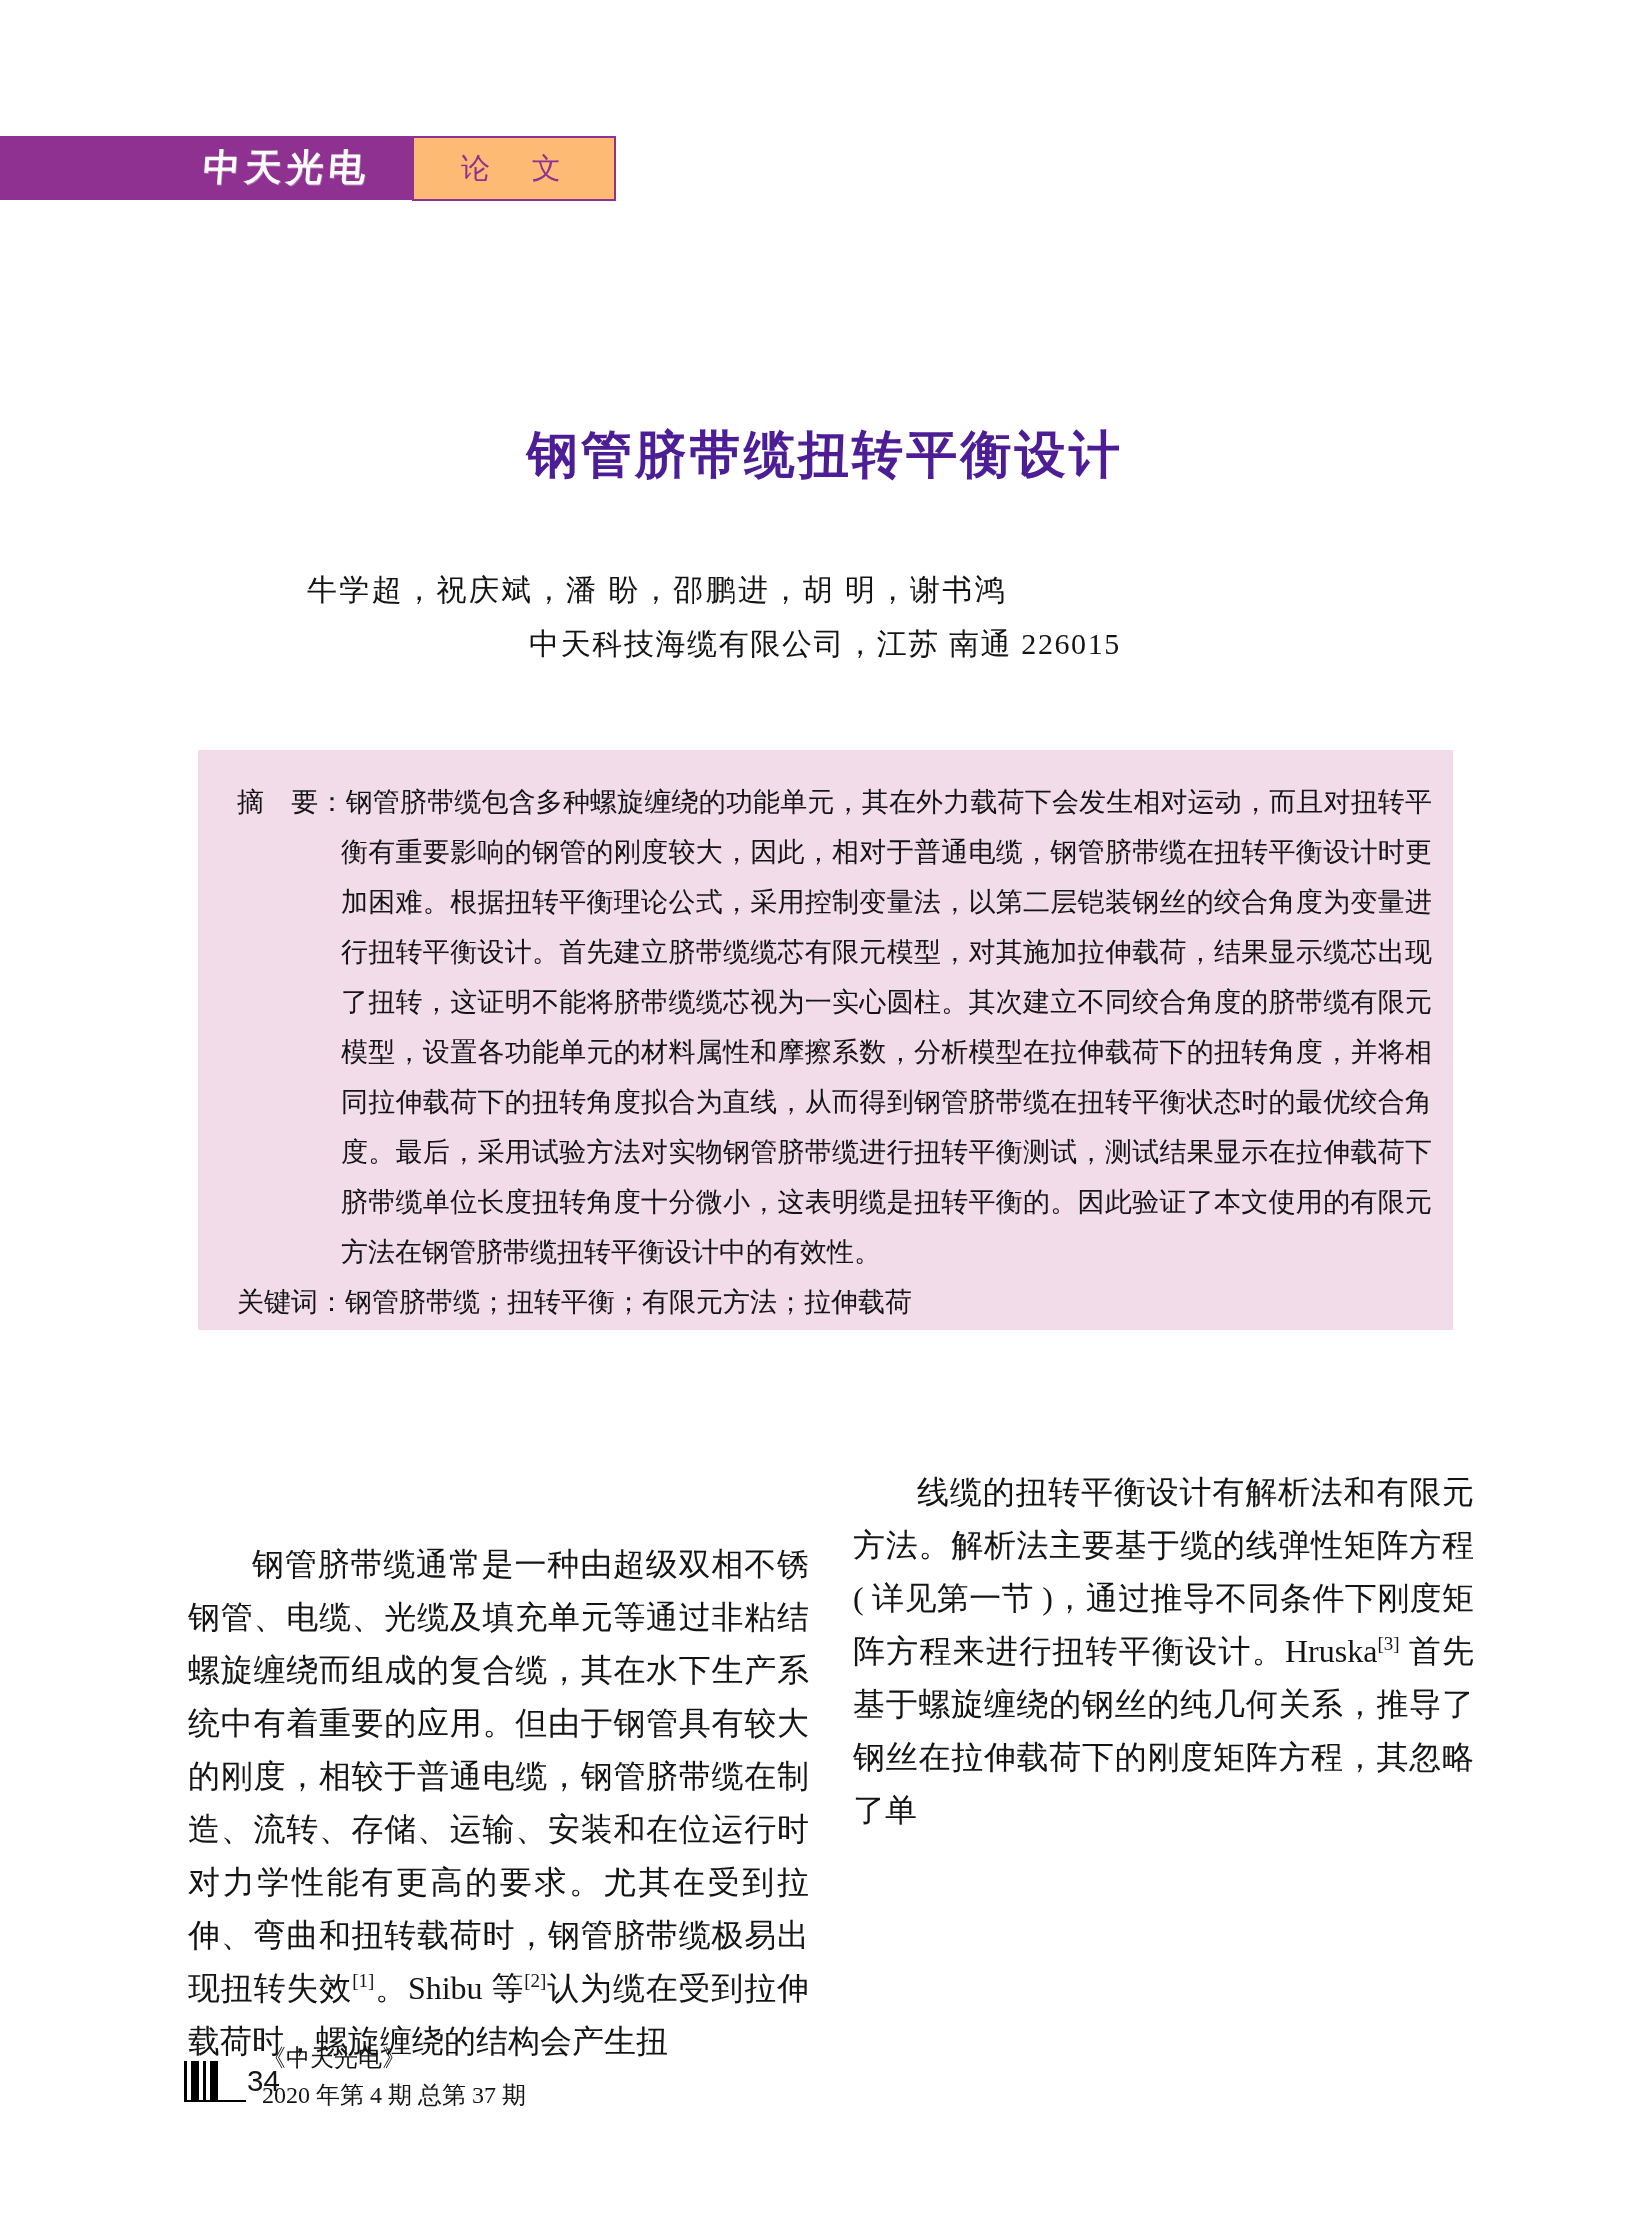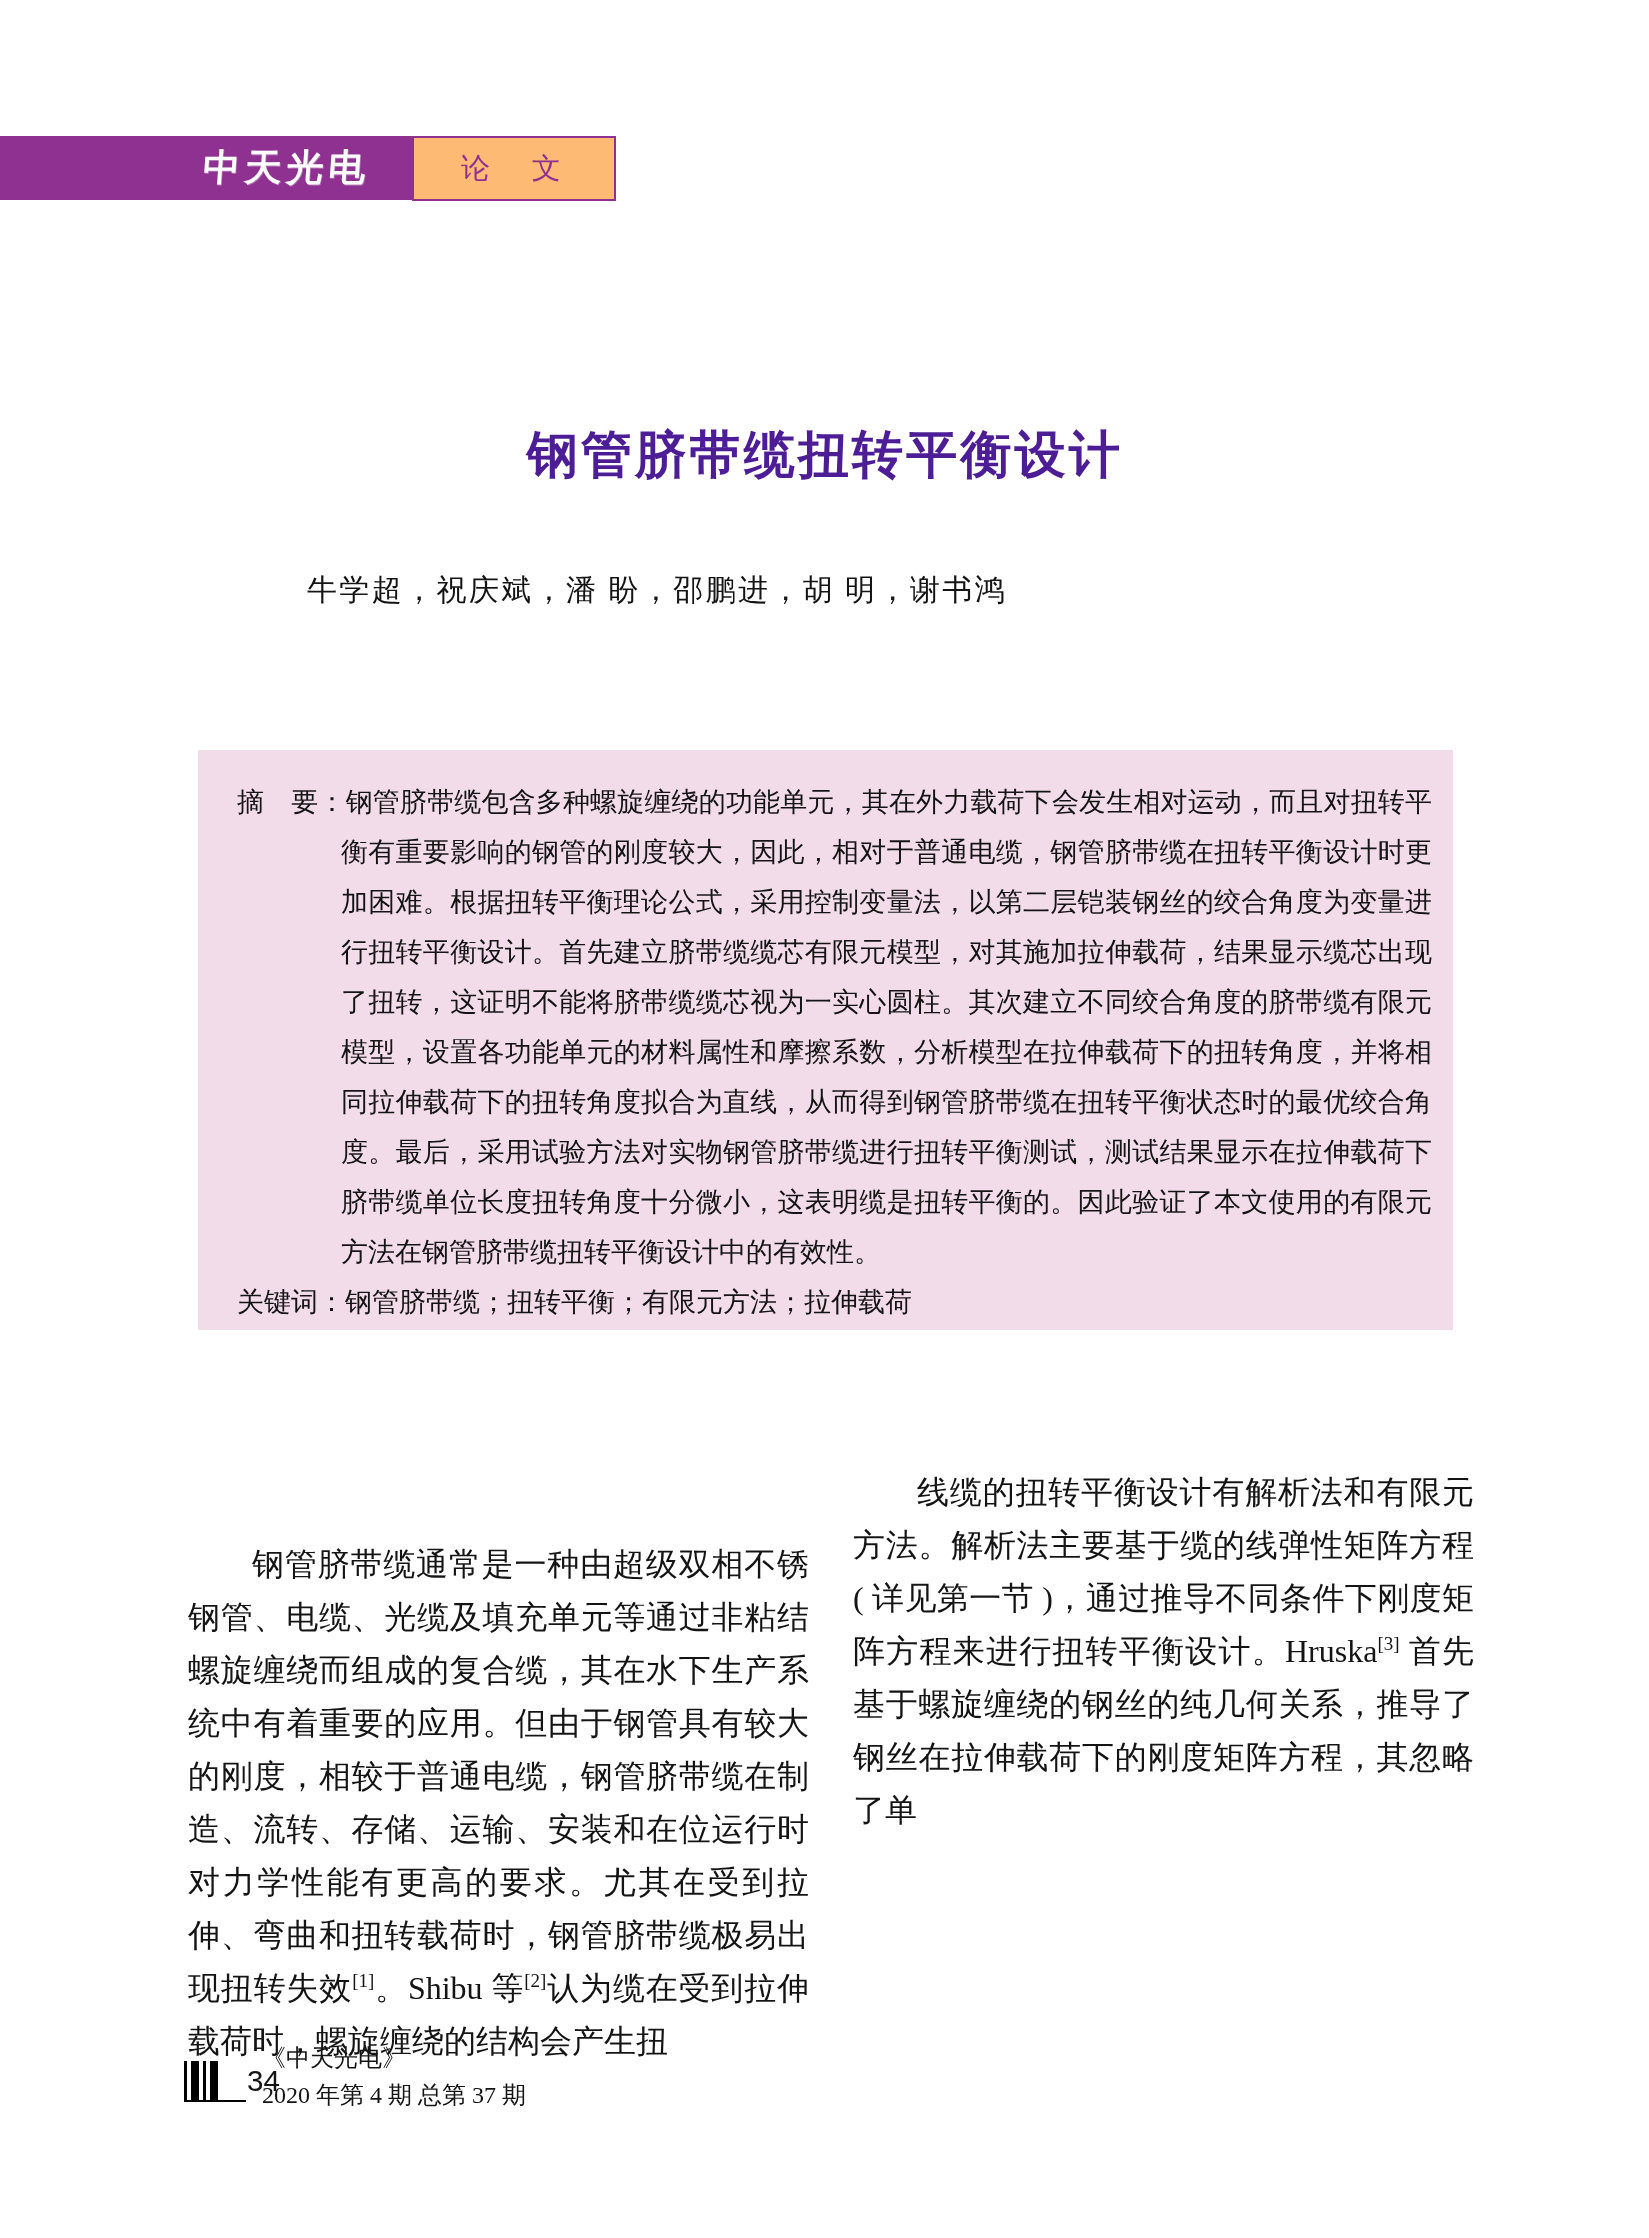--- a/index.html
+++ b/index.html
@@ -116,20 +116,21 @@
 
   <div class="header-bar">
     <span class="brand-logo">中天光电</span>
   </div>
   <div class="paper-tag">
     <span>论　文</span>
   </div>
 
   <div class="doc-title">钢管脐带缆扭转平衡设计</div>
   <div class="authors-line">牛学超，祝庆斌，潘 盼，邵鹏进，胡 明，谢书鸿</div>
+  <div class="affiliation-line">中天科技海缆有限公司，江苏 南通 226015</div>
 
   <div class="abstract-box">
     <p class="abstract-para"><span class="abstract-label">摘　要：</span><span>钢管脐带缆包含多种螺旋缠绕的功能单元，其在外力载荷下会发生相对运动，而且对扭转平衡有重要影响的钢管的刚度较大，因此，相对于普通电缆，钢管脐带缆在扭转平衡设计时更加困难。根据扭转平衡理论公式，采用控制变量法，以第二层铠装钢丝的绞合角度为变量进行扭转平衡设计。首先建立脐带缆缆芯有限元模型，对其施加拉伸载荷，结果显示缆芯出现了扭转，这证明不能将脐带缆缆芯视为一实心圆柱。其次建立不同绞合角度的脐带缆有限元模型，设置各功能单元的材料属性和摩擦系数，分析模型在拉伸载荷下的扭转角度，并将相同拉伸载荷下的扭转角度拟合为直线，从而得到钢管脐带缆在扭转平衡状态时的最优绞合角度。最后，采用试验方法对实物钢管脐带缆进行扭转平衡测试，测试结果显示在拉伸载荷下脐带缆单位长度扭转角度十分微小，这表明缆是扭转平衡的。因此验证了本文使用的有限元方法在钢管脐带缆扭转平衡设计中的有效性。</span></p>
     <p class="keywords-para"><span class="keywords-label">关键词：</span><span>钢管脐带缆；扭转平衡；有限元方法；拉伸载荷</span></p>
   </div>
 
 
   <div class="col col-left">
       <p class="body-para indent"><span>钢管脐带缆通常是一种由超级双相不锈钢管、电缆、光缆及填充单元等通过非粘结螺旋缠绕而组成的复合缆，其在水下生产系统中有着重要的应用。但由于钢管具有较大的刚度，相较于普通电缆，钢管脐带缆在制造、流转、存储、运输、安装和在位运行时对力学性能有更高的要求。尤其在受到拉伸、弯曲和扭转载荷时，钢管脐带缆极易出现扭转失效</span><sup>[1]</sup><span>。Shibu 等</span><sup>[2]</sup><span>认为缆在受到拉伸载荷时，螺旋缠绕的结构会产生扭</span></p>
     </div>

